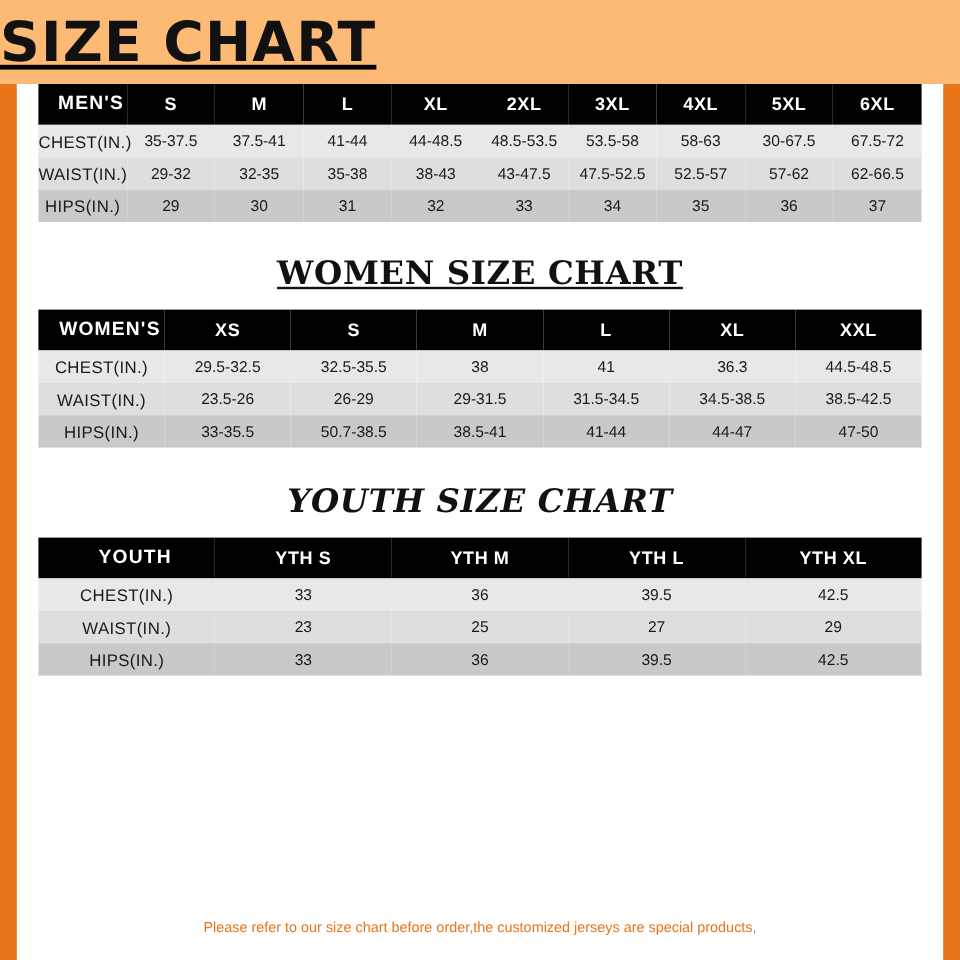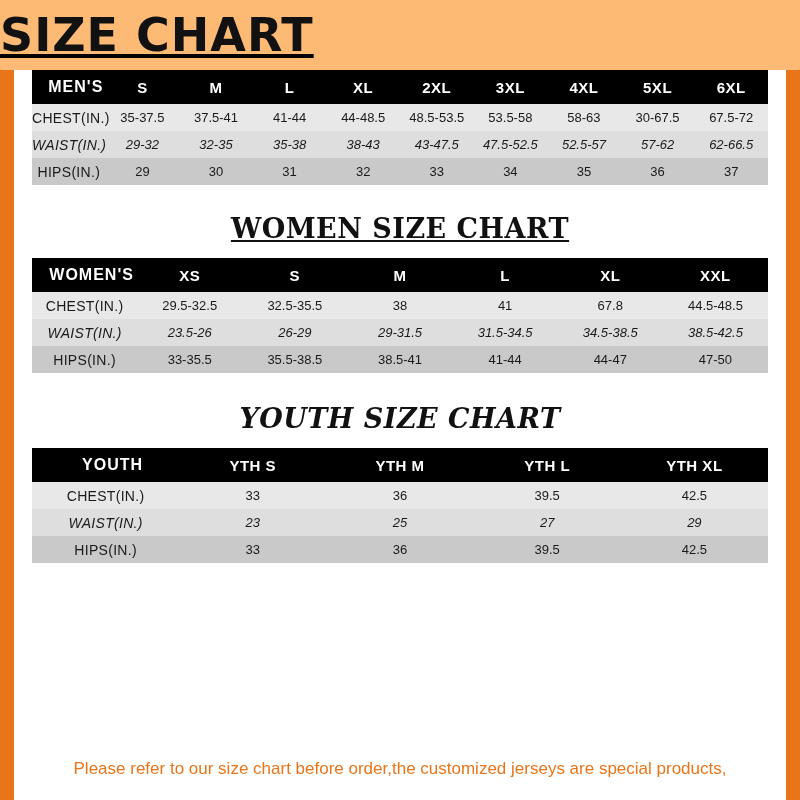--- a/index.html
+++ b/index.html
@@ -91,21 +91,21 @@
     height: 27px;
     font-size: 13px;
     color: #1a1a1a;
   }
   table.size-table tbody td.row-label {
     font-size: 14px;
     color: #1a1a1a;
     letter-spacing: 0.3px;
   }
   tbody tr.band-light { background: #e8e8e8; }
-  tbody tr.band-mid   { background: #dedede; font-style: italic; }
+  tbody tr.band-mid   { background: #dedede; }
   tbody tr.band-dark  { background: #c9c9c9; }
 
   
   .women thead th { height: 40px; font-size: 17px; margin-left: 24px; }
   .women thead th.row-label { font-size: 17px; }
   .women tbody td { height: 31px; font-size: 14px; }
   .women tbody td.row-label { font-size: 14px; }
 
   
   .youth thead th { height: 40px; font-size: 17px; }
@@ -115,21 +115,21 @@
 
   
   .note {
     position: absolute;
     left: 14px;
     right: 14px;
     bottom: 18px;
     text-align: center;
     color: #e8751a;
     font-family: "Liberation Sans", sans-serif;
-    font-size: 17px;
+    font-size: 12px;
     line-height: 1.45;
     padding: 0 10px;
     box-sizing: border-box;
   }
   .note div { white-space: nowrap; }
 </style>
 </head>
 <body>
 
 <div class="page">
@@ -209,36 +209,36 @@
           <th>XXL</th>
         </tr>
       </thead>
       <tbody>
         <tr class="band-light">
           <td class="row-label">CHEST(IN.)</td>
           <td>29.5-32.5</td>
           <td>32.5-35.5</td>
           <td>38</td>
           <td>41</td>
-          <td>67.8</td>
+          <td>36.3</td>
           <td>44.5-48.5</td>
         </tr>
         <tr class="band-mid">
           <td class="row-label">WAIST(IN.)</td>
           <td>23.5-26</td>
           <td>26-29</td>
           <td>29-31.5</td>
           <td>31.5-34.5</td>
           <td>34.5-38.5</td>
           <td>38.5-42.5</td>
         </tr>
         <tr class="band-dark">
           <td class="row-label">HIPS(IN.)</td>
           <td>33-35.5</td>
-          <td>35.5-38.5</td>
+          <td>50.7-38.5</td>
           <td>38.5-41</td>
           <td>41-44</td>
           <td>44-47</td>
           <td>47-50</td>
         </tr>
       </tbody>
     </table>
   </div>
 
   <div class="section-title sect-youth">YOUTH SIZE CHART</div>

